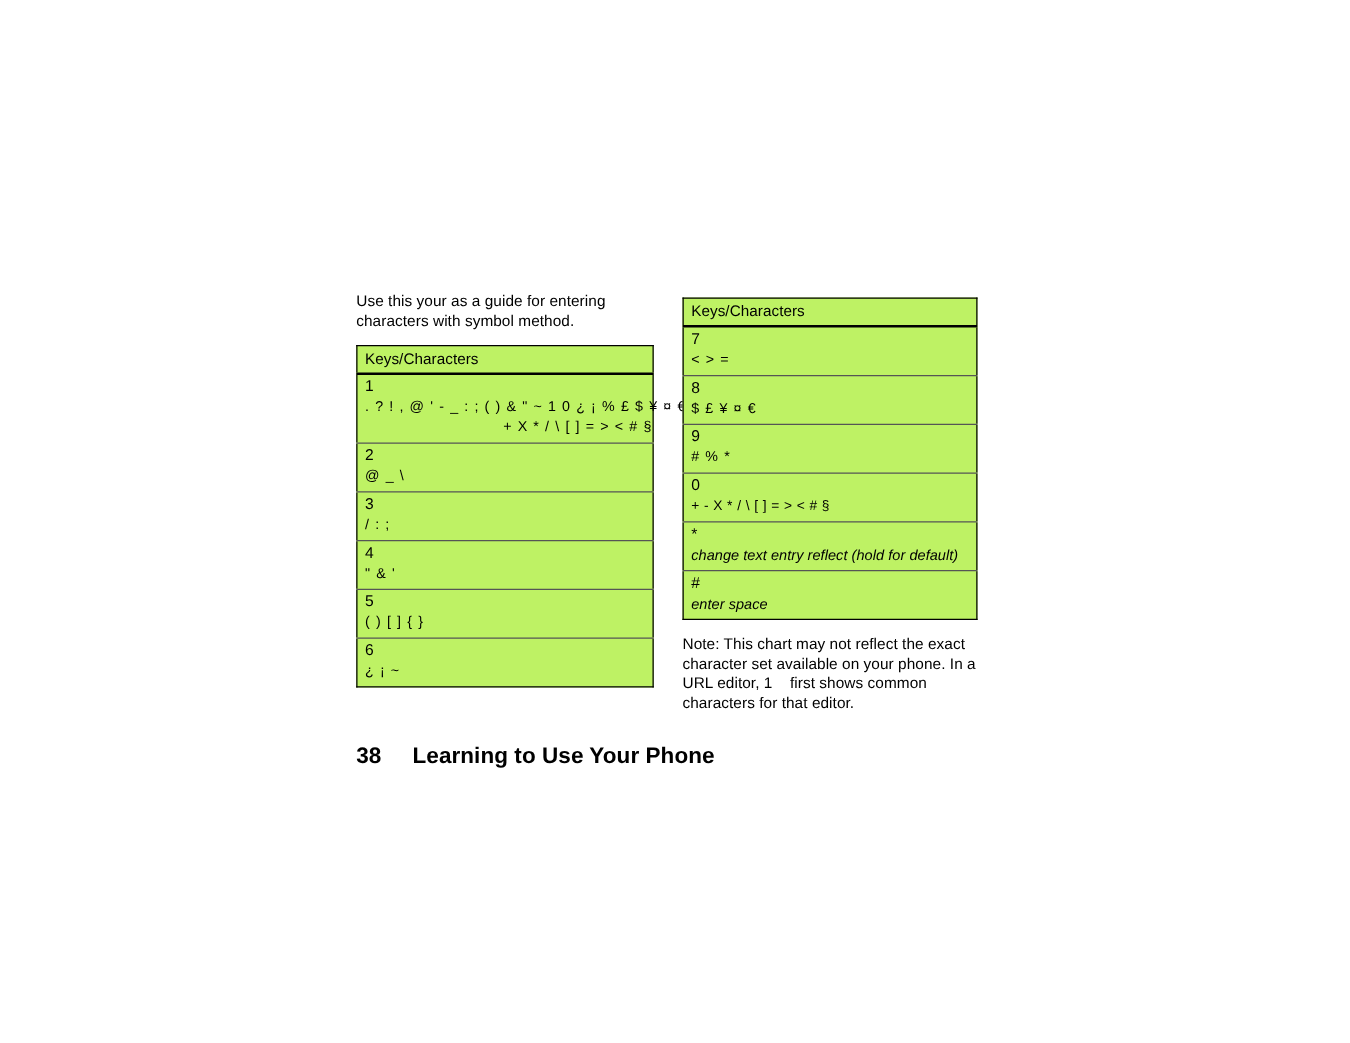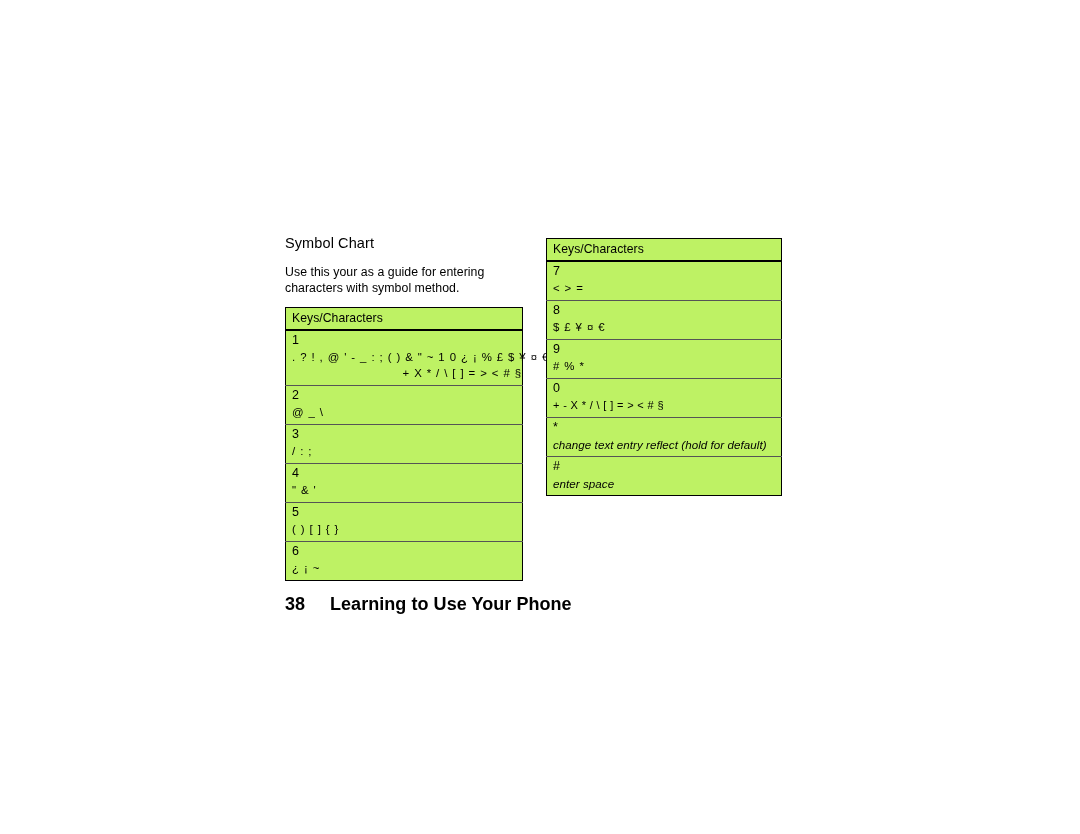--- a/index.html
+++ b/index.html
@@ -148,21 +148,20 @@
     letter-spacing: 0.05px;
   }
 </style>
 </head>
 <body>
 
 <div class="page">
 
   <div class="left-col">
 
-    <h2 class="section-title">Symbol Chart</h2>
 
     <p class="intro">
       <span class="ln">Use this your as a guide for entering</span>
       <span class="ln">characters with symbol method.</span>
     </p>
 
     <table class="chart-table">
       <tbody>
         <tr>
           <td class="hdr-cell">Keys/Characters</td>
@@ -248,19 +247,25 @@
         </tr>
         <tr>
           <td class="row-cell">
             <div class="key">#</div>
             <div class="chars desc">enter space</div>
           </td>
         </tr>
       </tbody>
     </table>
 
+    <p class="note">
+      <span class="ln">Note:  This chart may not reflect the exact</span>
+      <span class="ln">character set available on your phone. In a</span>
+      <span class="ln"><span>URL editor, 1</span><span class="gap"></span><span>first shows common</span></span>
+      <span class="ln">characters for that editor.</span>
+    </p>
   </div>
 
   <div class="footer">
     <span class="pg">38</span><span class="ttl">Learning to Use Your Phone</span>
   </div>
 
 </div>
 
 </body></html>

